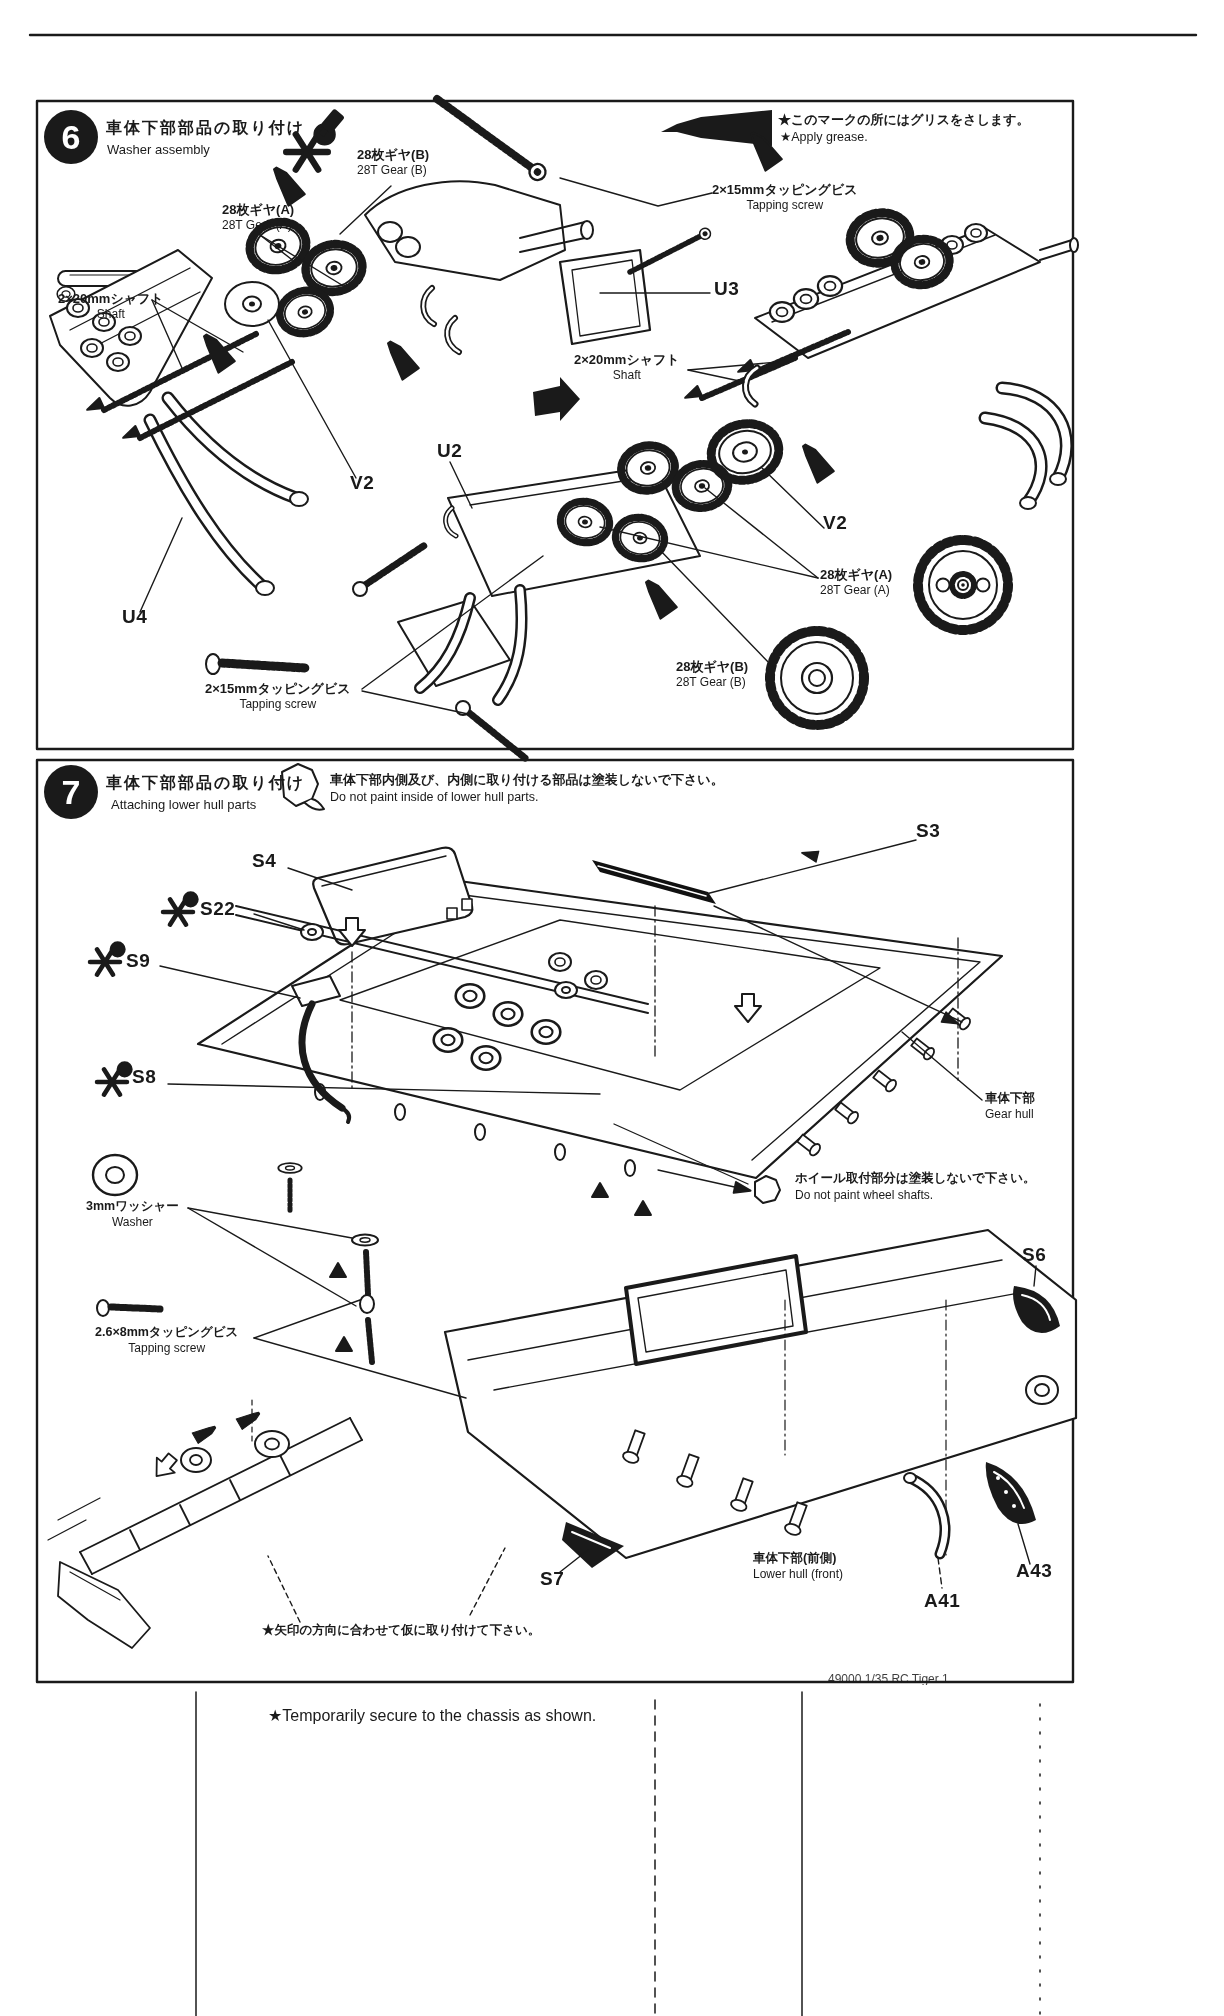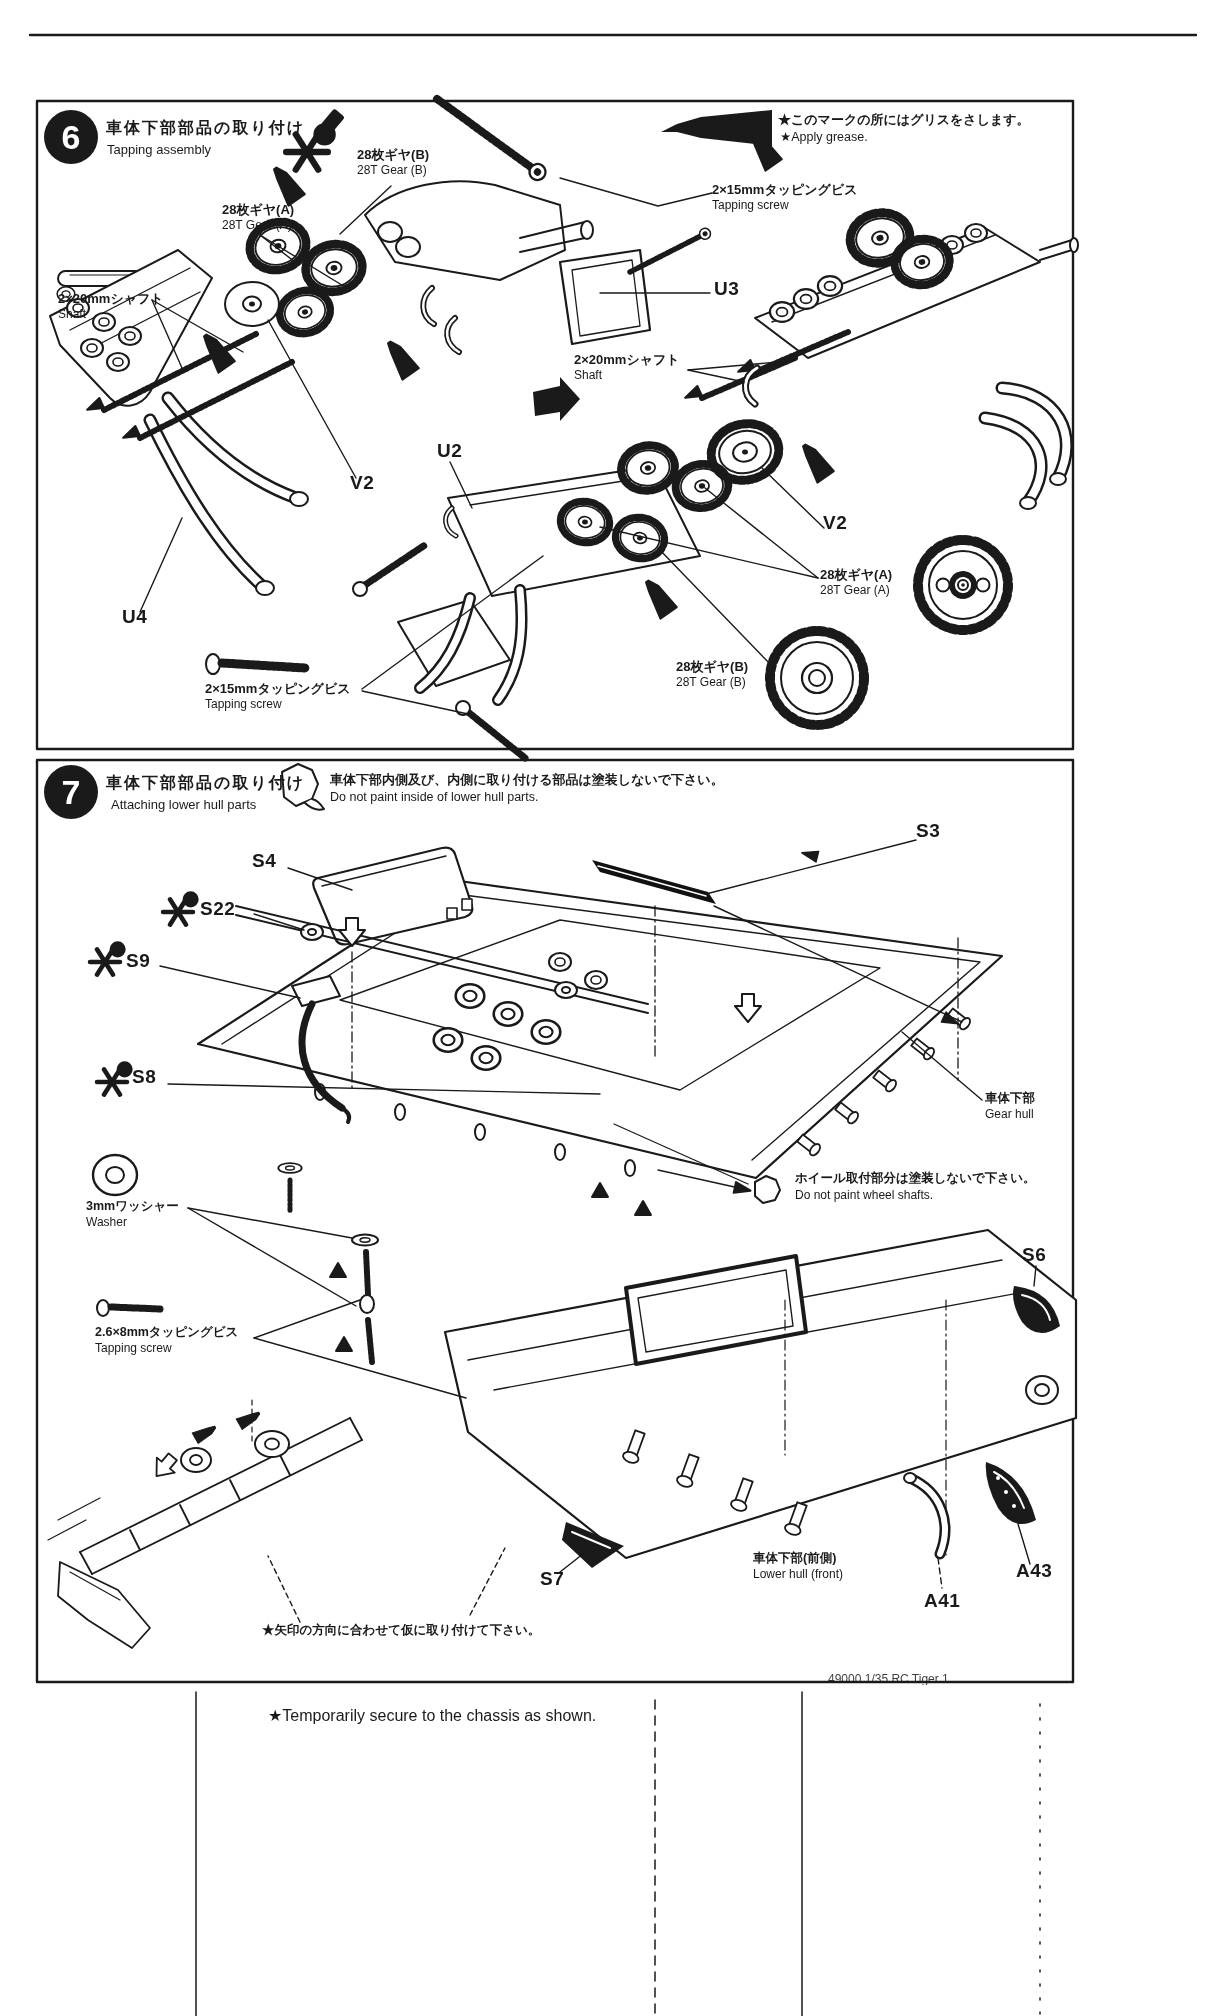--- a/index.html
+++ b/index.html
@@ -1,19 +1,19 @@
 <!DOCTYPE html>
 <html><head>
 <meta charset="utf-8">
 <style>
   html,body{margin:0;padding:0;background:#e8e8e8}
   .page{position:relative;width:1224px;height:2016px;background:#fff;
         font-family:"Liberation Sans", sans-serif;color:#1a1a1a;overflow:hidden}
   .art{position:absolute;left:0;top:0}
-  .lbl{position:absolute;display:flex;flex-direction:column;align-items:flex-start;
+  .lbl{position:absolute;display:flex;flex-direction:column;align-items:center;
        text-align:center;line-height:1.32;white-space:nowrap}
   .lbl.left{align-items:flex-start;text-align:center}
   .jp{font-size:13px;font-weight:700}
   .en{font-size:12px;font-weight:400}
   .sm .jp{font-size:12.5px}
   .code{position:absolute;font-size:19px;font-weight:700;letter-spacing:.5px;white-space:nowrap}
   .badge{position:absolute;width:54px;height:54px;border-radius:50%;background:#1a1a1a;color:#fff;
          font-size:34px;font-weight:700;display:flex;align-items:center;justify-content:center}
   .title-jp{position:absolute;font-size:16px;font-weight:700;letter-spacing:2px;white-space:nowrap}
   .title-en{position:absolute;font-size:13px;white-space:nowrap}
@@ -459,21 +459,21 @@
     </g>
 
     <use href="#gstar" transform="translate(178,912) scale(1.15)"></use>
     <use href="#gstar" transform="translate(105,962) scale(1.15)"></use>
     <use href="#gstar" transform="translate(112,1082) scale(1.15)"></use>
   </g>
 </svg>
 
 <div class="badge" style="left:44px;top:110px">6</div>
 <div class="title-jp" style="left:106px;top:118px">車体下部部品の取り付け</div>
-<div class="title-en" style="left:107px;top:142px">Tapping assembly</div>
+<div class="title-en" style="left:107px;top:142px">Washer assembly</div>
 <div class="note-jp" style="left:778px;top:111px">★このマークの所にはグリスをさします。</div>
 <div class="note-en" style="left:780px;top:129px">★Apply grease.</div>
 
 <div class="lbl left" style="left:357px;top:146px">
   <span class="jp">28枚ギヤ(B)</span>
   <span class="en">28T Gear (B)</span>
 </div>
 <div class="lbl left" style="left:222px;top:201px">
   <span class="jp">28枚ギヤ(A)</span>
   <span class="en">28T Gear (A)</span>

